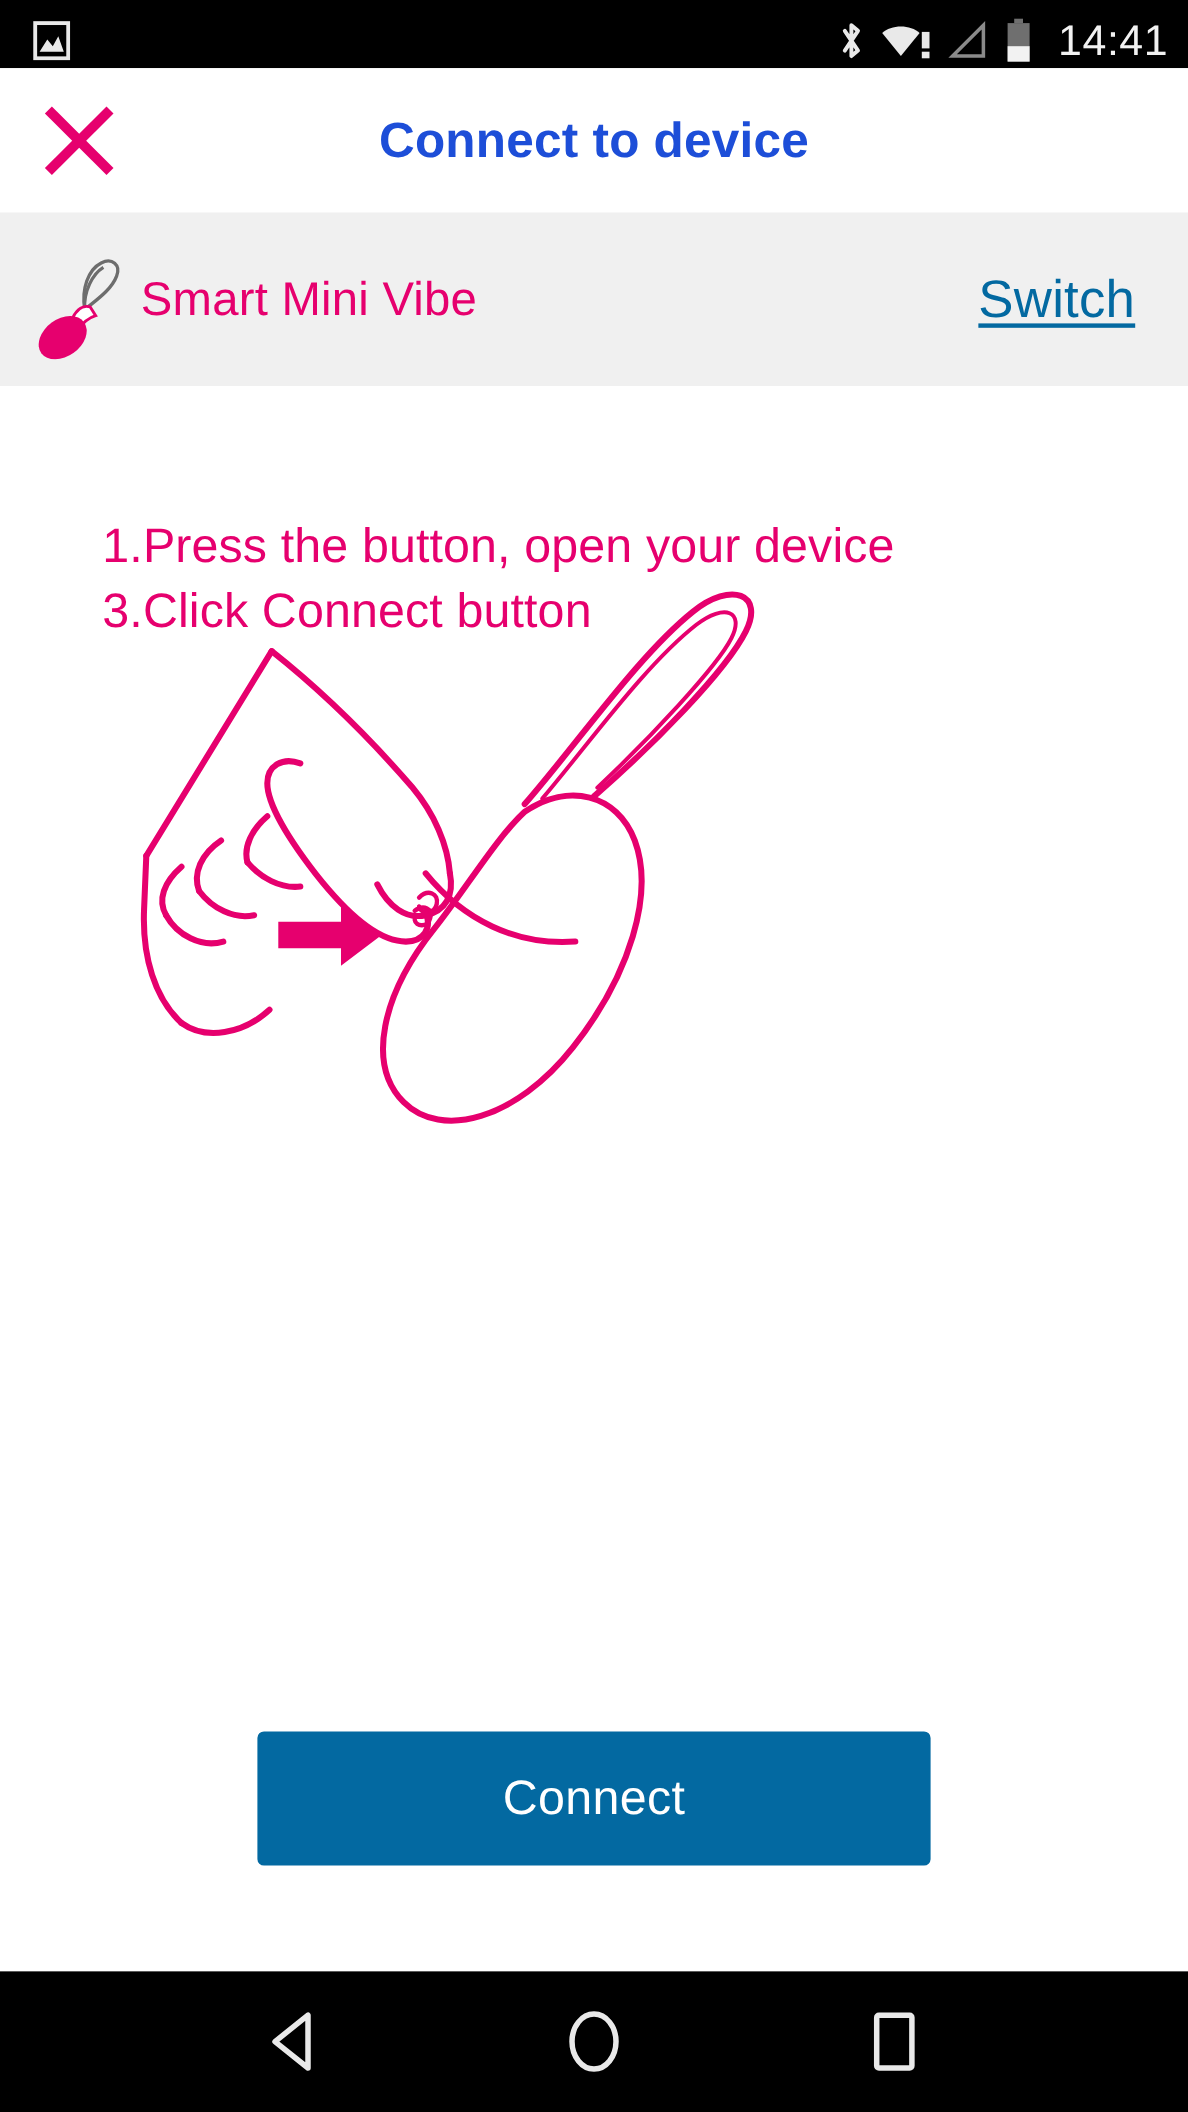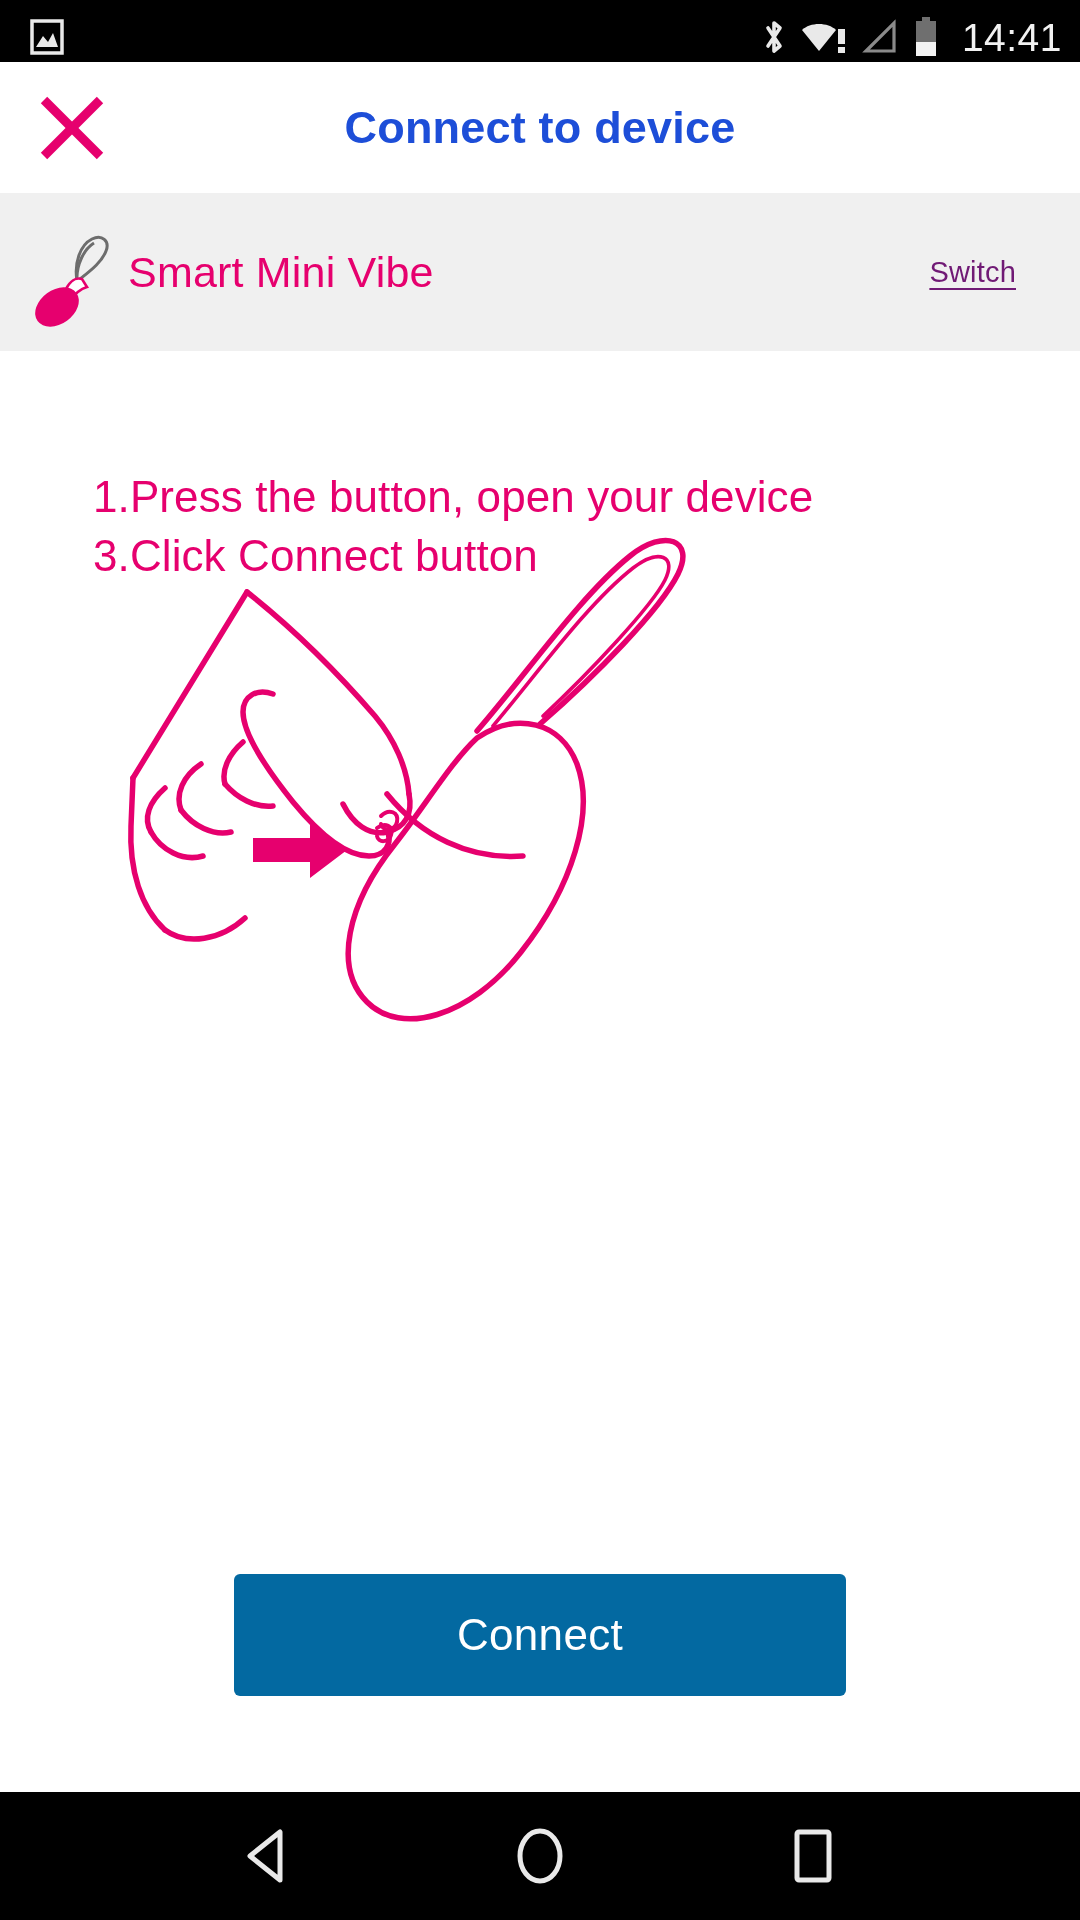--- a/index.html
+++ b/index.html
@@ -49,30 +49,30 @@
   #header-title {
     width:100%; text-align:center;
     color:#1d4ed8; font-size:45px; font-weight:700;
     letter-spacing:0.2px;
   }
 
   
   #device-row {
     flex:0 0 158px; background:#f0f0f0;
     display:flex; align-items:center;
-    padding:0 64px 0 30px;
+    padding:0 48px 0 30px;
   }
   #device-icon { flex:0 0 88px; height:110px; }
   #device-name {
     color:#e6006e; font-size:43px; font-weight:400;
     margin-left:10px; letter-spacing:0.2px;
   }
   #switch-link {
     margin-left:auto;
-    color:#701a75; font-size:29px; font-weight:400;
+    color:#0369a1; font-size:48px; font-weight:400;
     text-decoration:underline; text-underline-offset:6px;
     cursor:pointer; letter-spacing:0.2px;
   }
 
   
   #main {
     flex:1 1 auto; background:#ffffff;
     position:relative; display:flex; flex-direction:column;
   }
   #instructions {

